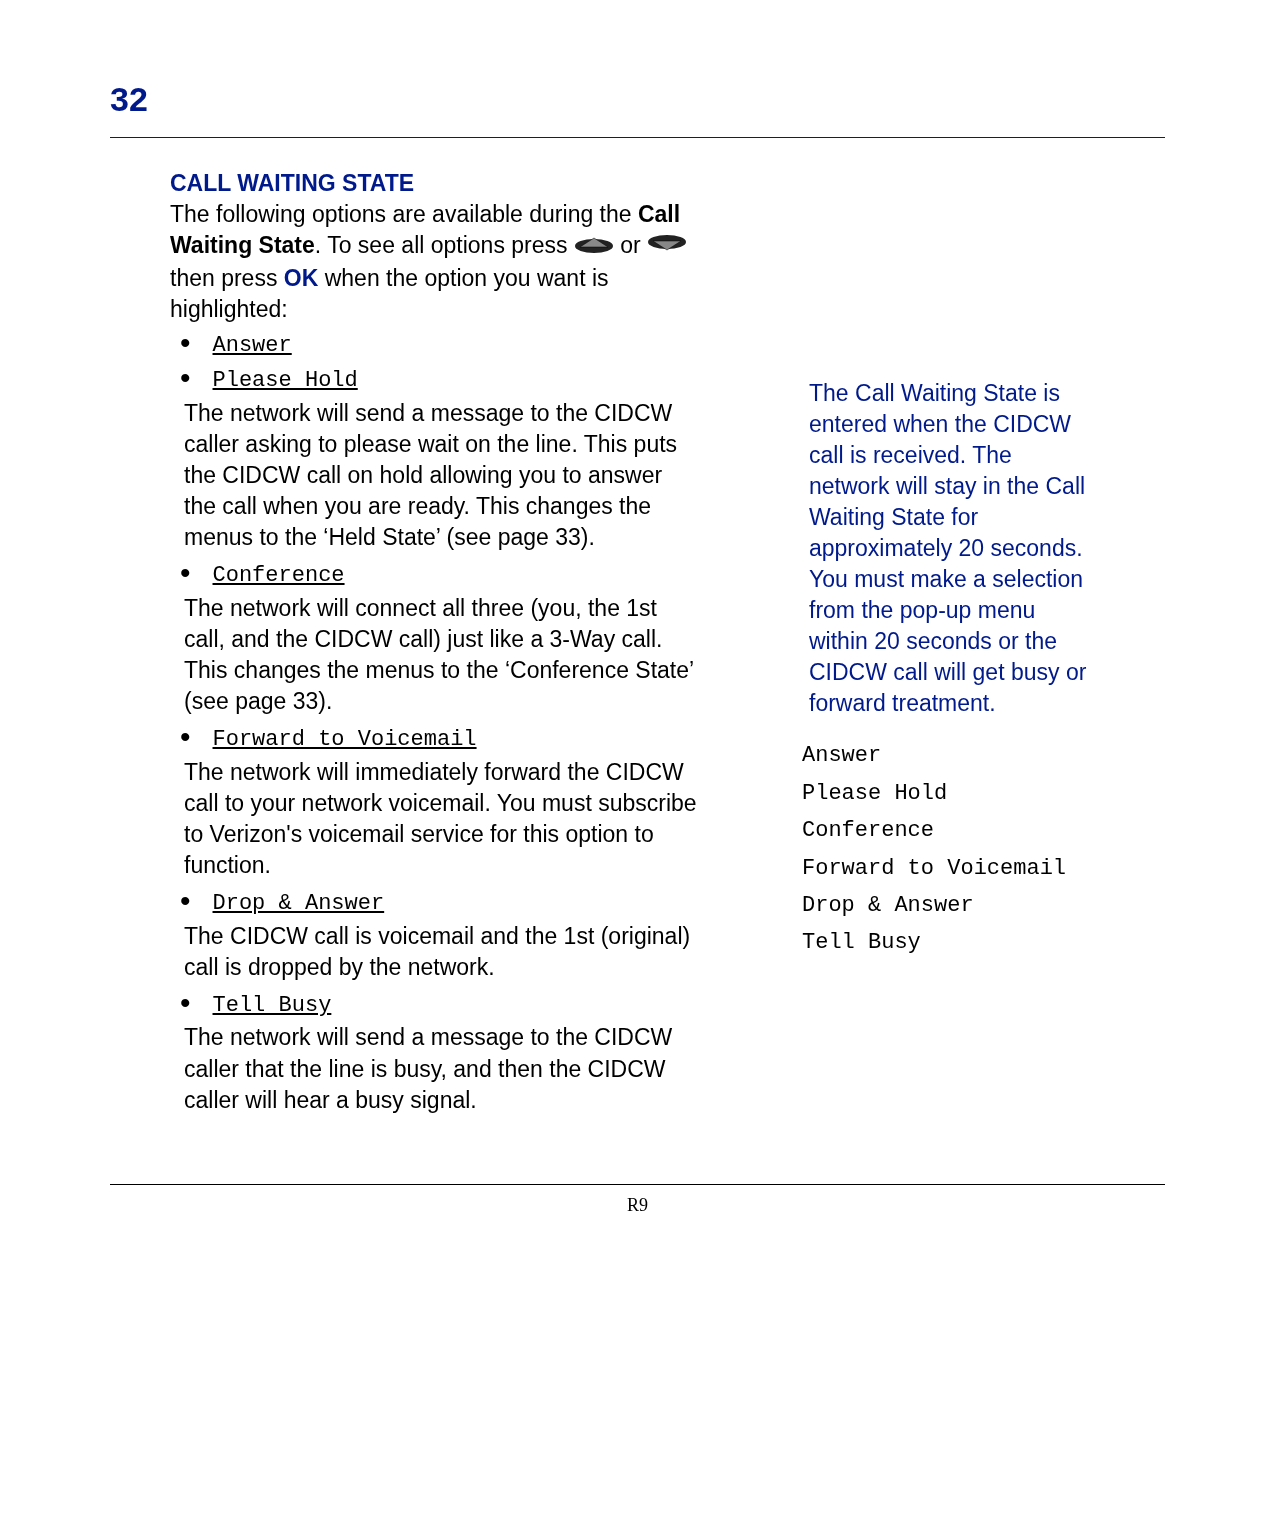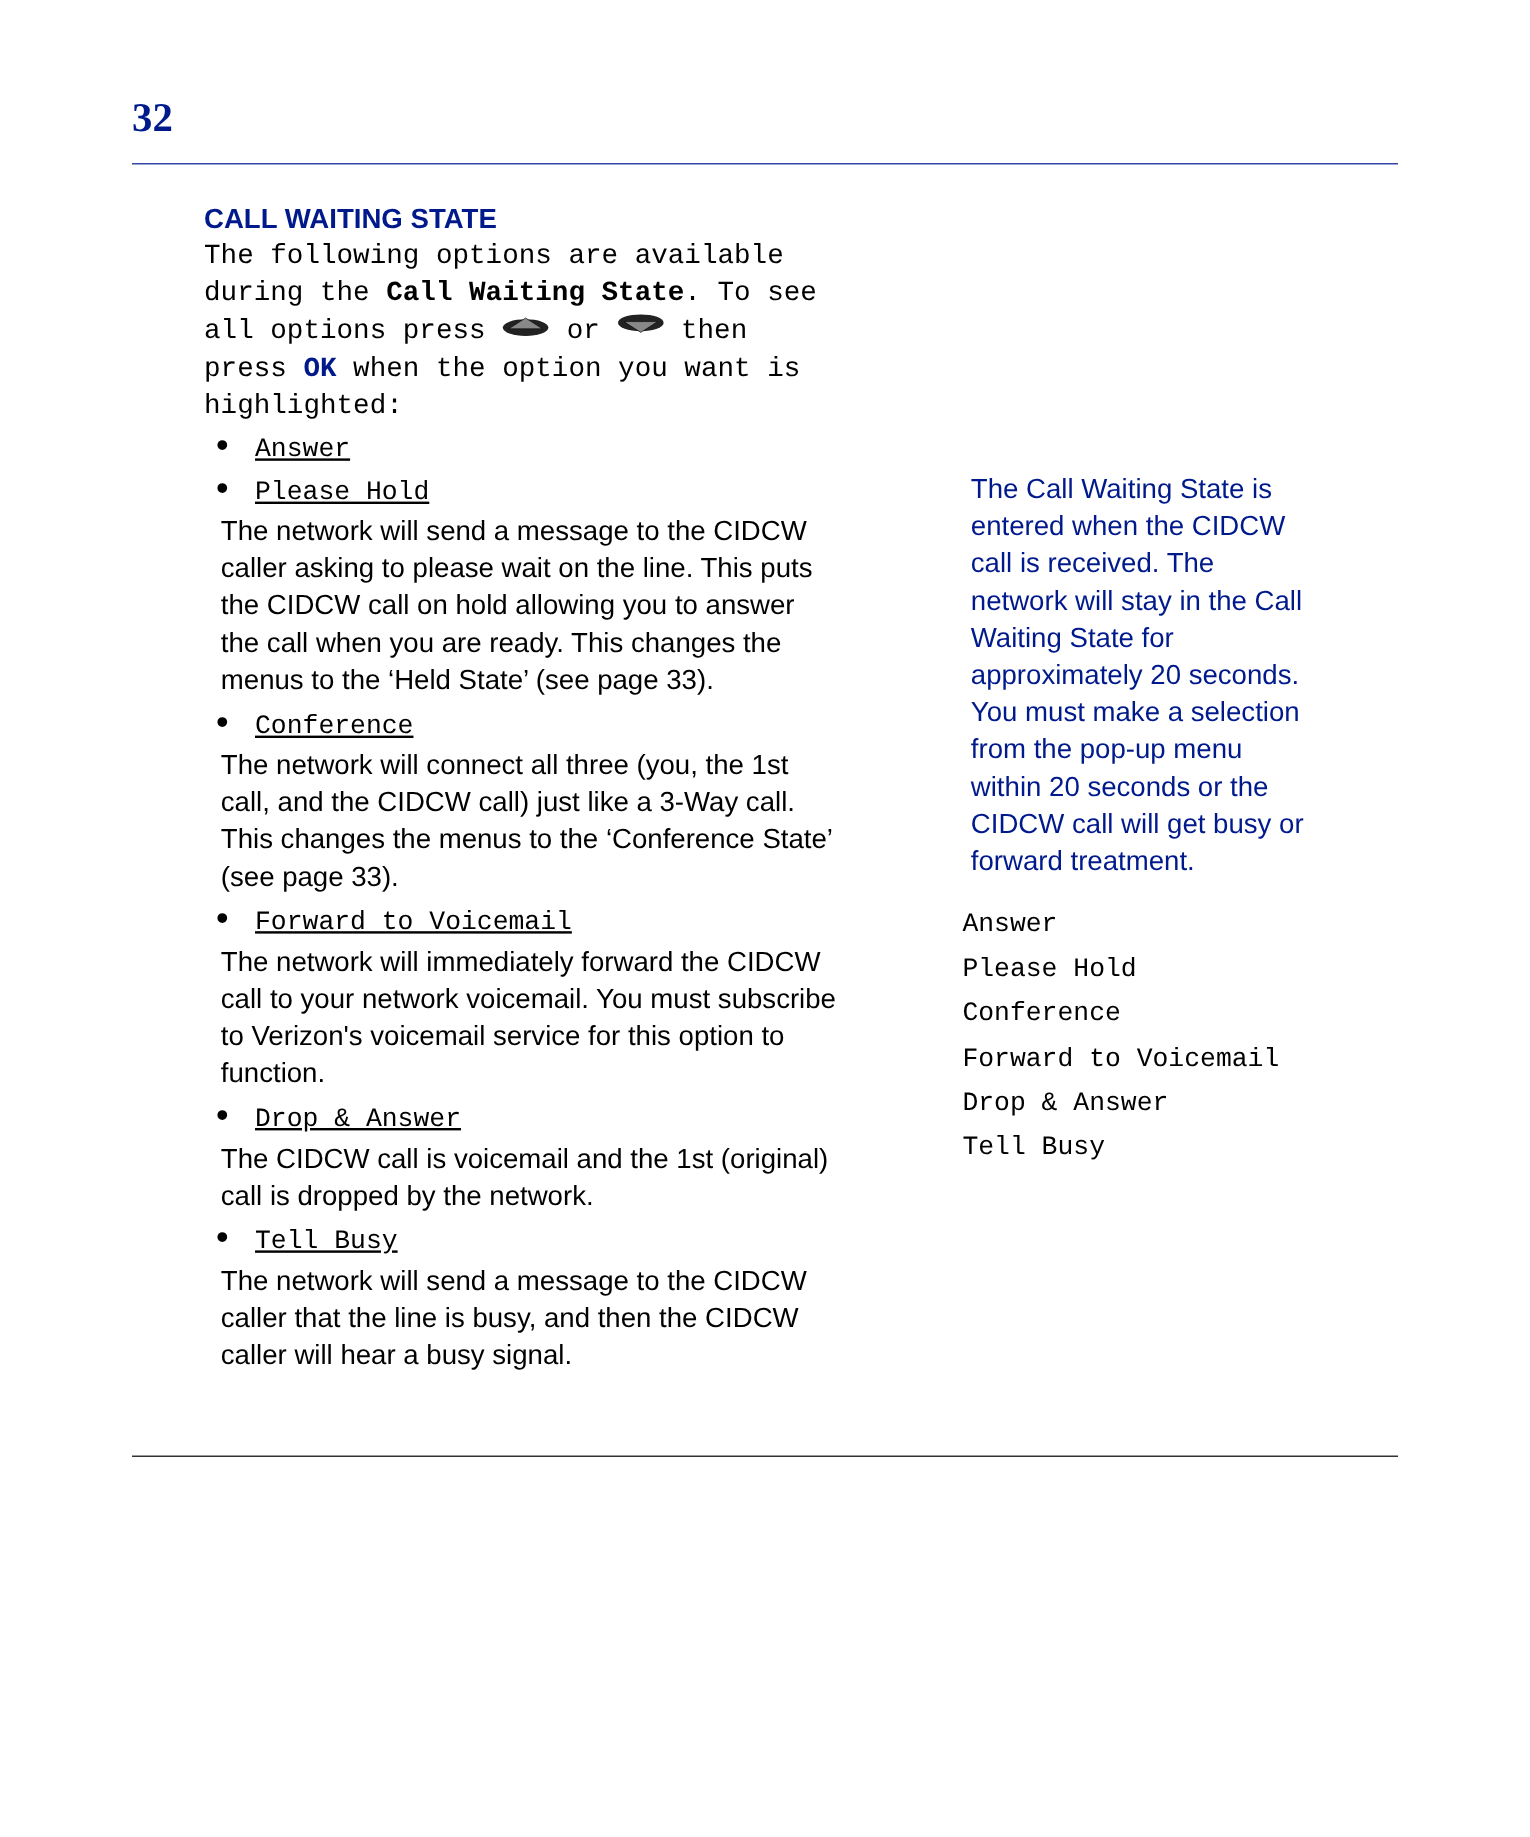--- a/index.html
+++ b/index.html
@@ -16,21 +16,20 @@
   }
   .header-row {
     display: flex;
     align-items: baseline;
     gap: 24px;
   }
   .page-number {
     font-size: 34px;
     font-weight: bold;
     color: #001a8c;
-    font-family: Liberation Serif, serif;
   }
   .page-title {
     font-size: 34px;
     font-weight: bold;
     color: #001a8c;
   }
   .rule {
     border: none;
     border-top: 1.5px solid #001a8c;
     margin: 18px 0 30px 0;
@@ -60,21 +59,20 @@
     color: #001a8c;
     padding-top: 48px;
   }
   .section-heading {
     color: #001a8c;
     font-weight: bold;
     font-size: 23px;
   }
   .intro-text {
     margin-top: 0;
-    font-family: Liberation Mono, monospace;
   }
   .bold { font-weight: bold; }
   .ok { font-weight: bold; color: #001a8c; }
   .arrow-icon {
     display: inline-block;
     vertical-align: middle;
   }
   .bullet-block { margin-top: 6px; }
   .bullet-row {
     display: flex;
@@ -201,14 +199,15 @@
         <div>Please Hold</div>
         <div>Conference</div>
         <div>Forward to Voicemail</div>
         <div>Drop &amp; Answer</div>
         <div>Tell Busy</div>
       </div>
     </div>
   </div>
 
   <hr class="footer-rule">
+  <div class="footer-label">R9</div>
 
 </div>
 
 </body></html>

